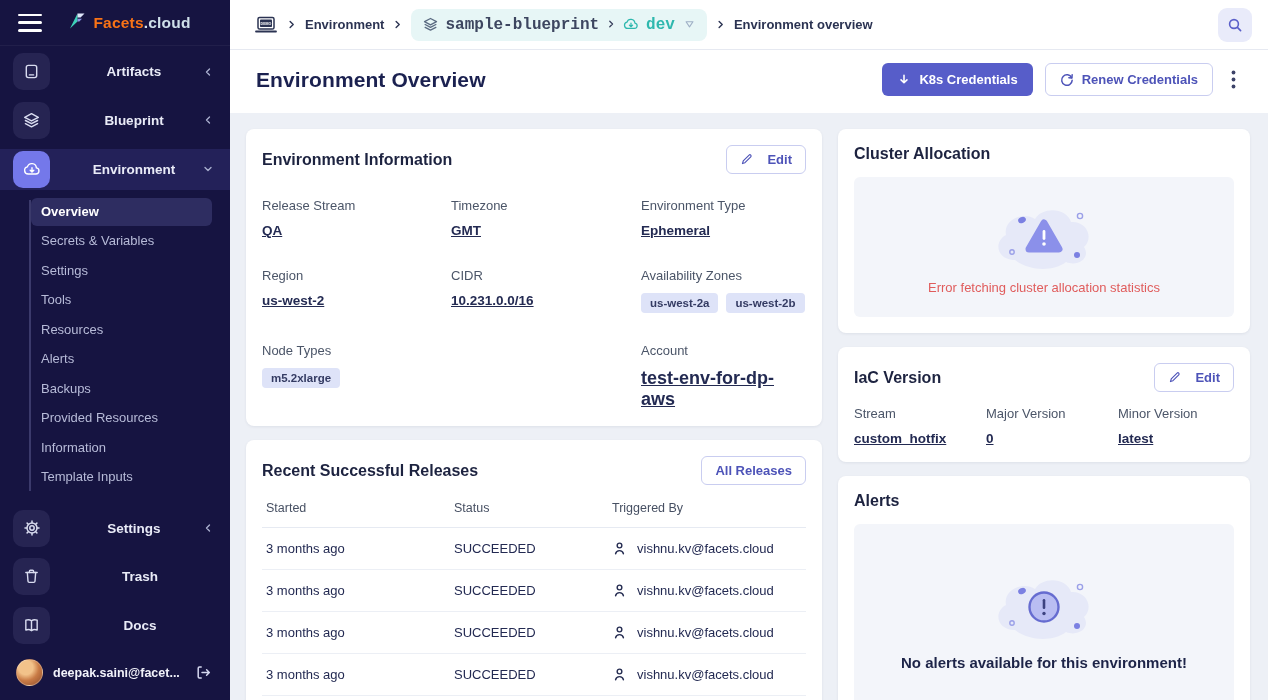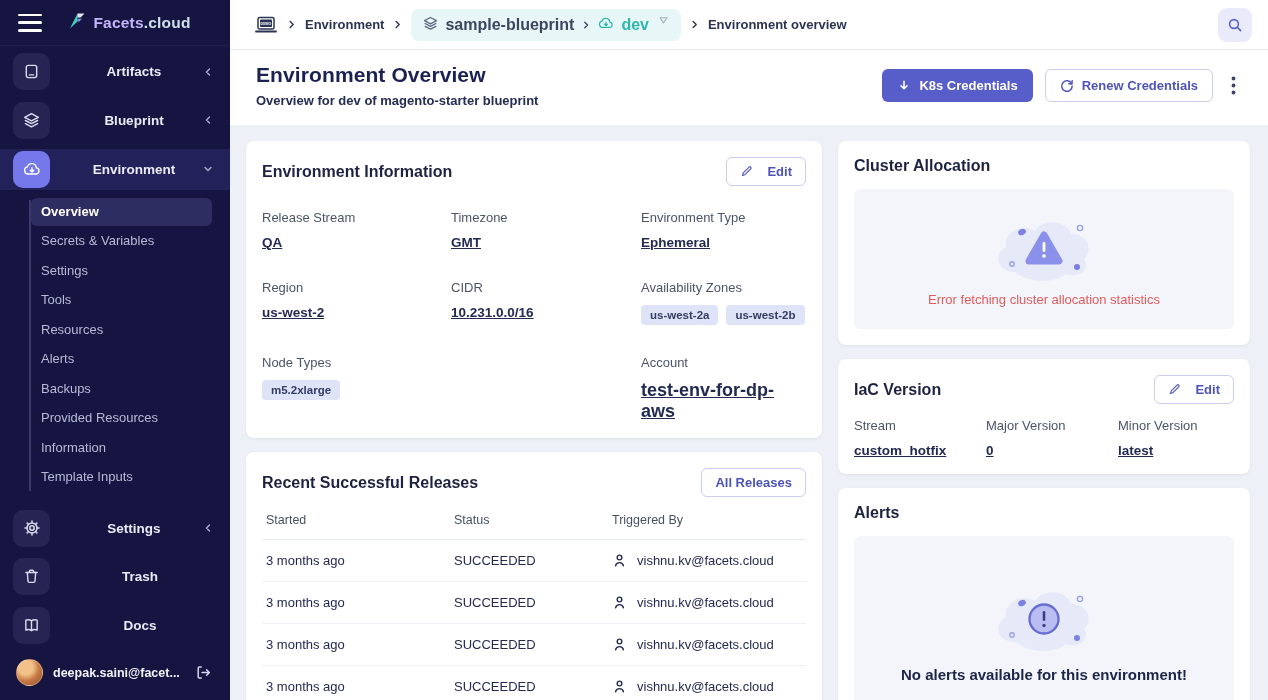--- a/index.html
+++ b/index.html
@@ -6,21 +6,21 @@
   html,body { width:1268px; height:700px; overflow:hidden; font-family:"Liberation Sans", sans-serif; }
   .app { display:flex; width:1268px; height:700px; background:#edf0f6; }
 
   
   .sidebar { width:230px; min-width:230px; background:#161441; color:#eceef8; display:flex; flex-direction:column; height:700px; overflow:hidden; }
   .sb-top { height:52px; display:flex; align-items:center; padding:0 14px 0 18px; border-bottom:1px solid rgba(255,255,255,.05); }
   .hamburger { width:24px; cursor:pointer; display:flex; flex-direction:column; gap:5px; }
   .hamburger i { display:block; height:2.6px; background:#ffffff; border-radius:2px; }
   .logo { flex:1; display:flex; align-items:center; justify-content:center; gap:7px; }
   .logo-text { font-size:15.5px; font-weight:700; letter-spacing:.2px; }
-  .logo-text .brand { color:#c4b5fd; }
+  .logo-text .brand { color:#f97316; }
   .logo-text .suffix { color:#cfe0ea; }
 
   .sb-item { height:46px; margin:5px 0 3px 0; display:flex; align-items:center; padding:0 16px 0 13px; cursor:pointer;text-align:center; }
   .sb-item.active { background:#232159; margin:5px 0 0 0; }
   .sb-tile { width:37px; height:37px; border-radius:10px; background:#262452; display:flex; align-items:center; justify-content:center; color:#d8dbef; }
   .sb-item.active .sb-tile { background:#7478ea; color:#ffffff; }
   .sb-label { margin-left:16px; font-size:13.5px; font-weight:600; color:#e9ebf7; flex:1; }
   .sb-chev { color:#aab0cf; display:flex; }
 
   .submenu { padding:8px 0 10px 0; position:relative; }
@@ -31,21 +31,21 @@
   .user-row { display:flex; align-items:center; padding:10px 18px 14px 16px; gap:10px; }
   .avatar { width:27px; height:27px; border-radius:50%; background:radial-gradient(circle at 35% 30%, #f2c28a 0 30%, #c97b46 55%, #8a4a2a 100%); border:1px solid rgba(255,255,255,.25); }
   .user-email { flex:1; font-size:12.5px; font-weight:700; color:#f2f3fa; white-space:nowrap; overflow:hidden; }
   .logout { color:#d4d7ee; display:flex; cursor:pointer; }
 
   
   .main { flex:1; display:flex; flex-direction:column; min-width:0; }
   .topbar { height:50px; background:#ffffff; border-bottom:1px solid #e6e9f1; display:flex; align-items:center; padding:0 16px 0 24px; gap:8px; }
   .crumb { display:flex; align-items:center; gap:8px; font-size:13px; font-weight:700; color:#2b3352; }
   .crumb-sep { color:#2b3352; font-weight:700; display:flex; }
-  .crumb-pill { display:flex; align-items:flex-start; gap:7px; background:#e7f6f6; border-radius:8px; padding:7px 12px; cursor:pointer; }
+  .crumb-pill { display:flex; align-items:center; gap:7px; background:#e7f6f6; border-radius:8px; padding:7px 12px; cursor:pointer;font-family:Liberation Mono, monospace; }
   .crumb-pill .bp { color:#3d4660; font-weight:600; }
   .crumb-pill .env { color:#2eb8ae; font-weight:600; }
   .pill-sep { color:#39415e; font-weight:700; }
   .caret-down { color:#9fb0c6; display:flex; margin-left:2px; }
   .topbar-right { margin-left:auto; }
   .search-btn { width:34px; height:34px; border-radius:9px; background:#e9ebfa; display:flex; align-items:center; justify-content:center; color:#5a5fc9; cursor:pointer; }
 
   .page-head { background:#ffffff; padding:13px 26px 17px 26px; display:flex; align-items:center; }
   .ph-title { font-size:21px; font-weight:800; color:#1b2150; letter-spacing:.1px; }
   .ph-sub { margin-top:6px; font-size:13px; font-weight:600; color:#252c55; }
@@ -282,21 +282,20 @@
             <circle cx="7" cy="7" r="4.4"></circle>
               <path d="M10.4 10.4 L13.6 13.6"></path>
           </svg>
         </span>
       </span>
     </div>
 
     <div class="page-head">
       <div>
         <div class="ph-title">Environment Overview</div>
-        <div class="ph-sub">Overview for dev of magento-starter blueprint</div>
       </div>
       <div class="ph-actions">
         <button class="btn btn-primary">
           <span style="display:flex;">
             <svg width="14" height="14" viewBox="0 0 16 16" fill="none" stroke="currentColor" stroke-width="1.8" stroke-linecap="round" stroke-linejoin="round">
                 <path d="M8 2.5 V11 M4.6 7.8 L8 11.2 L11.4 7.8"></path>
               </svg>
           </span>
           <span>K8s Credentials</span>
         </button>

